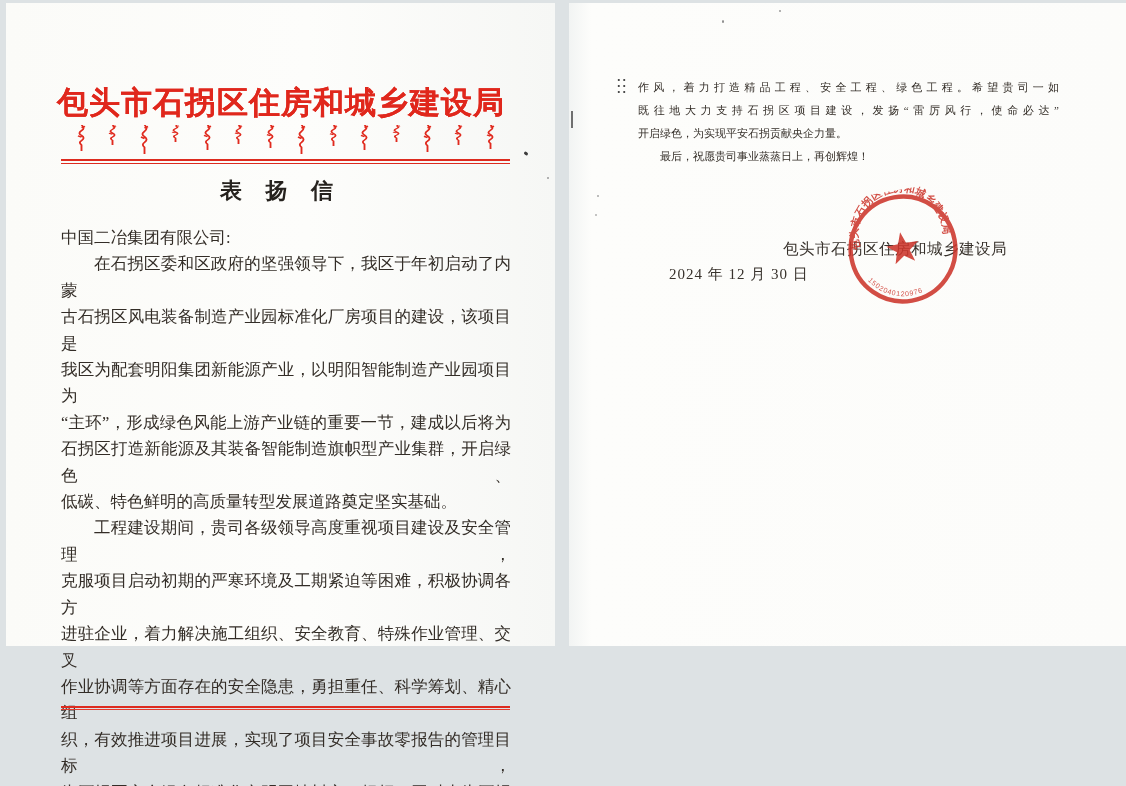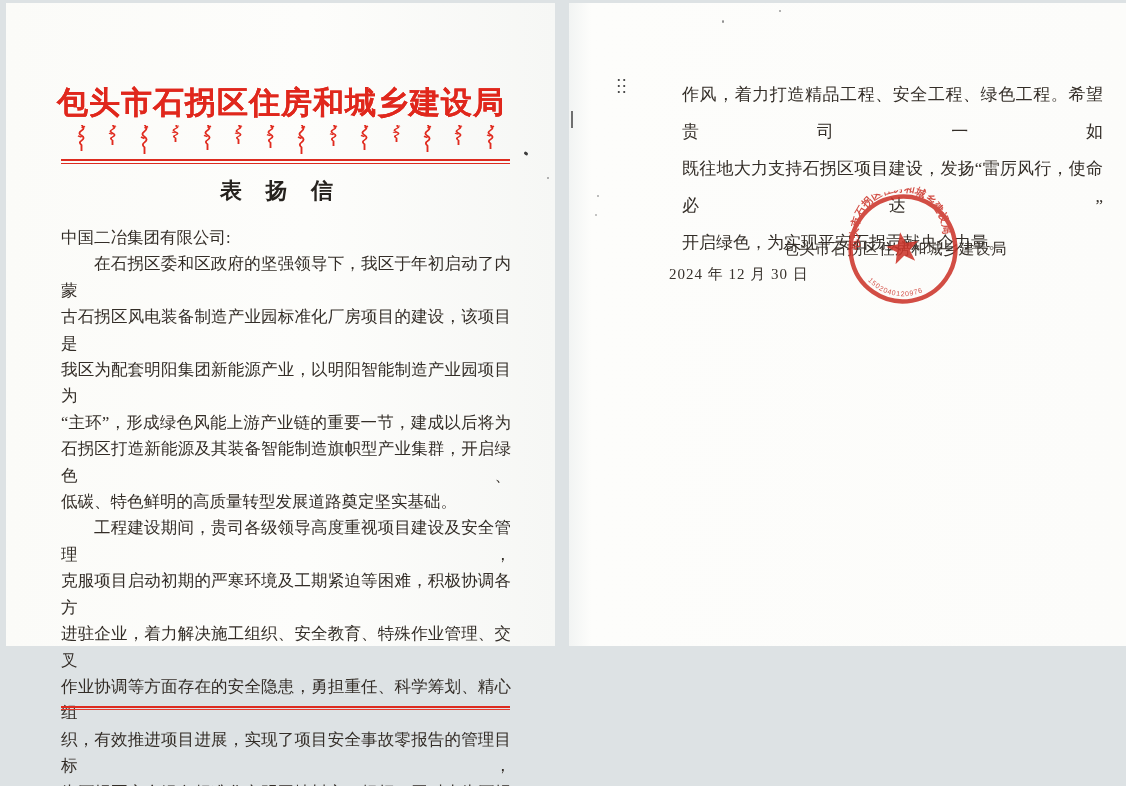--- a/index.html
+++ b/index.html
@@ -24,21 +24,21 @@
   .bline{white-space:nowrap;}
   .bline.fill{white-space:normal;text-align:justify;text-align-last:justify;}
   .bline.ind{text-indent:2em;}
   .rule-bottom{position:absolute;top:703px;left:55px;width:449px;height:1px;
     border-top:2px solid #dd2b1f;border-bottom:1.5px solid #e4392c;}
 
   
   .dots{position:absolute;left:47px;top:74px;width:10px;height:17px;
     background-image:radial-gradient(circle,#4b4b4b 1.1px,rgba(0,0,0,0) 1.3px);
     background-size:5.5px 6px;}
-  .body2{left:69px;top:73px;width:421px;font-size:17px;line-height:37px;margin-left:44px;}
+  .body2{left:69px;top:73px;width:421px;font-size:11px;line-height:23px;}
   .sig{position:absolute;left:100px;top:236px;width:338px;text-align:right;
     font-size:15.5px;color:#38322c;letter-spacing:.5px;}
   .sigdate{position:absolute;left:100px;top:262px;width:300px;text-align:left;
     font-size:15px;color:#38322c;letter-spacing:1px;}
   .seal{position:absolute;left:275px;top:187px;transform:rotate(-10deg);opacity:.88;}
 
   
   .speck{position:absolute;border-radius:50%;}
   .sp1{left:518px;top:149px;width:4px;height:3px;background:#3c3c3c;transform:rotate(35deg);border-radius:40%;}
   .sp2{left:541px;top:174px;width:2px;height:2px;background:#9a9a9a;}
@@ -126,20 +126,21 @@
     <div class="dash"></div>
     <i class="speck sp3"></i>
     <i class="speck sp4"></i>
     <i class="speck sp5"></i>
     <i class="speck sp6"></i>
 
     <div class="body-block body2">
         <div class="bline fill">作风，着力打造精品工程、安全工程、绿色工程。希望贵司一如</div>
         <div class="bline fill">既往地大力支持石拐区项目建设，发扬“雷厉风行，使命必达”</div>
         <div class="bline">开启绿色，为实现平安石拐贡献央企力量。</div>
+        <div class="bline ind">最后，祝愿贵司事业蒸蒸日上，再创辉煌！</div>
       </div>
 
     <div class="sig">包头市石拐区住房和城乡建设局</div>
     <div class="sigdate">2024 年 12 月 30 日</div>
 
     <svg class="seal" width="118" height="118" viewBox="0 0 160 160">
       <defs>
         <path id="arcTop" d="M22.9,69.9 A58,58 0 1 1 137.1,69.9" fill="none"></path>
         <path id="arcBot" d="M25.7,113.9 A64,64 0 0 0 134.3,113.9" fill="none"></path>
       </defs>

